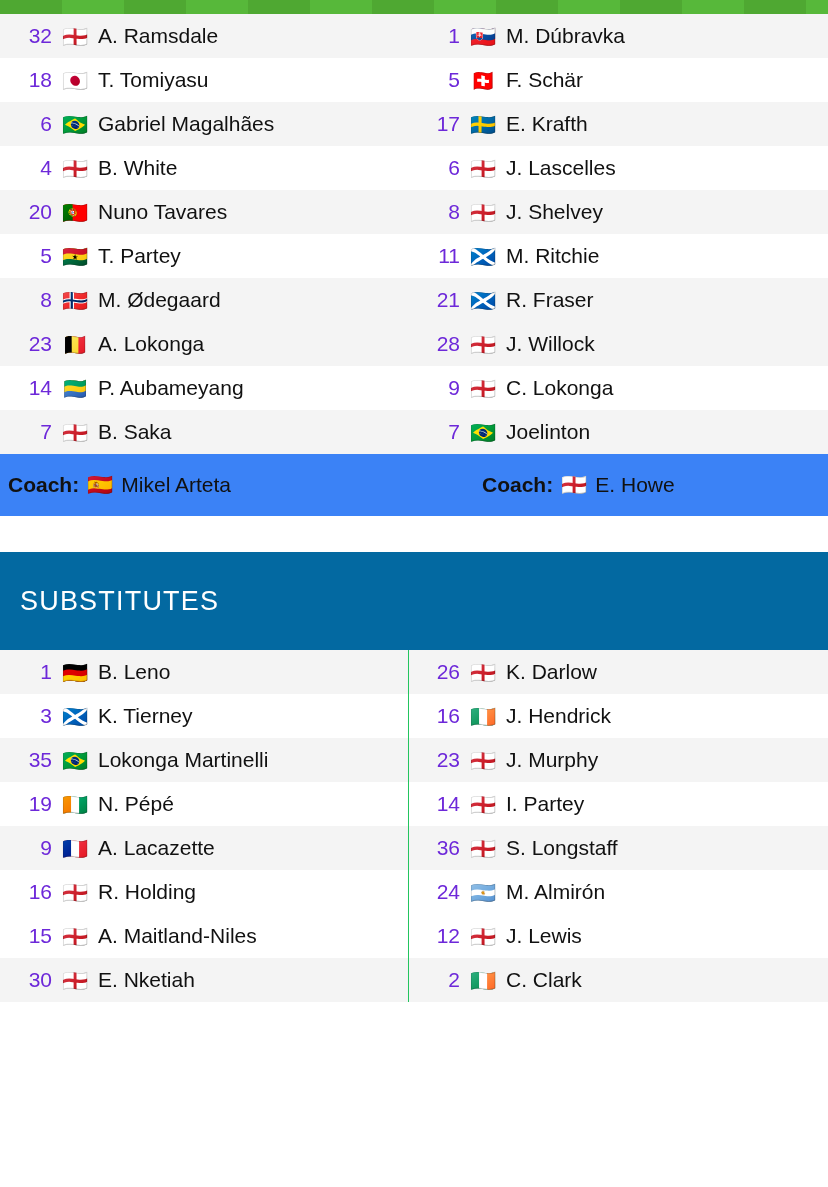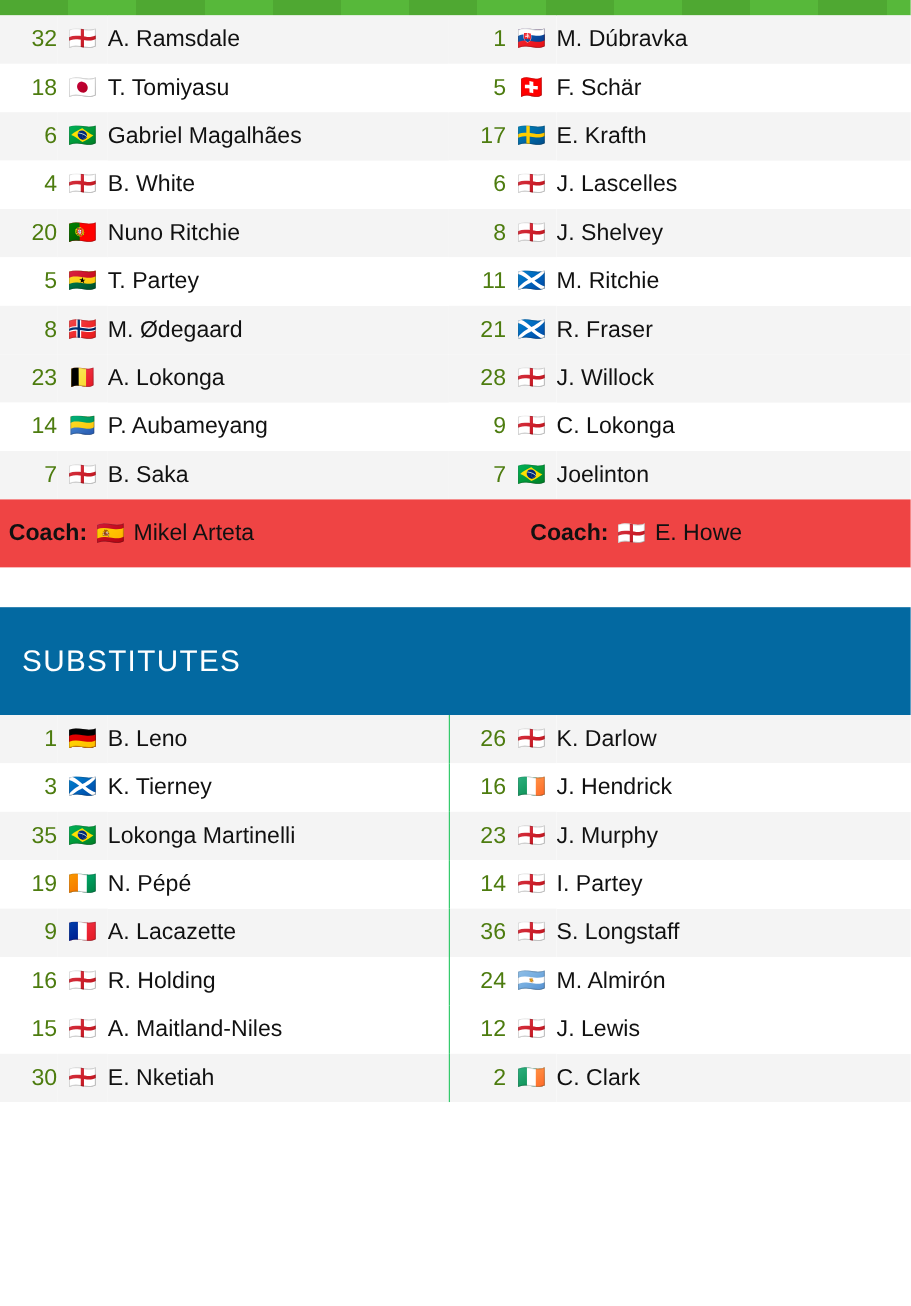--- a/index.html
+++ b/index.html
@@ -26,21 +26,21 @@
   .lineup-table tr { height: 44px; }
   .lineup-table tr.odd { background: #f4f4f4; }
   .lineup-table tr.even { background: #ffffff; }
   .lineup-table td { padding: 0; vertical-align: middle; }
 
   .num {
     width: 52px;
     text-align: right;
     padding-right: 10px;
     font-size: 21px;
-    color: #4d7c0f;
+    color: #6d28d9;
   }
   .flag {
     width: 46px;
     text-align: center;
     font-size: 20px;
     line-height: 1;
   }
   .flag span.fl {
     display: inline-block;
     width: 28px; height: 20px;
@@ -55,21 +55,21 @@
     color: #111;
     padding-left: 2px;
     white-space: nowrap;
     overflow: hidden;
     text-overflow: ellipsis;
   }
   .col-left-name { width: 310px; }
   .col-right-name { width: auto; }
 
   
-  .coach-row td { height: 62px; vertical-align: middle; background: #ef4444; }
+  .coach-row td { height: 62px; vertical-align: middle; background: #3b82f6; }
   .coach-cell {
     display: flex;
     align-items: center;
     gap: 8px;
     padding-left: 8px;
     font-size: 21px;
   }
   .coach-cell .lbl { font-weight: bold; color: #111; }
   .coach-cell .cname { color: #111; }
 
@@ -137,21 +137,21 @@
           <td class="num">4</td>
           <td class="flag"><span class="fl">🏴󠁧󠁢󠁥󠁮󠁧󠁿</span></td>
           <td class="pname col-left-name">B. White</td>
           <td class="num">6</td>
           <td class="flag"><span class="fl">🏴󠁧󠁢󠁥󠁮󠁧󠁿</span></td>
           <td class="pname col-right-name">J. Lascelles</td>
         </tr>
         <tr class="odd">
           <td class="num">20</td>
           <td class="flag"><span class="fl">🇵🇹</span></td>
-          <td class="pname col-left-name">Nuno Ritchie</td>
+          <td class="pname col-left-name">Nuno Tavares</td>
           <td class="num">8</td>
           <td class="flag"><span class="fl">🏴󠁧󠁢󠁥󠁮󠁧󠁿</span></td>
           <td class="pname col-right-name">J. Shelvey</td>
         </tr>
         <tr class="even">
           <td class="num">5</td>
           <td class="flag"><span class="fl">🇬🇭</span></td>
           <td class="pname col-left-name">T. Partey</td>
           <td class="num">11</td>
           <td class="flag"><span class="fl">🏴󠁧󠁢󠁳󠁣󠁴󠁿</span></td>

